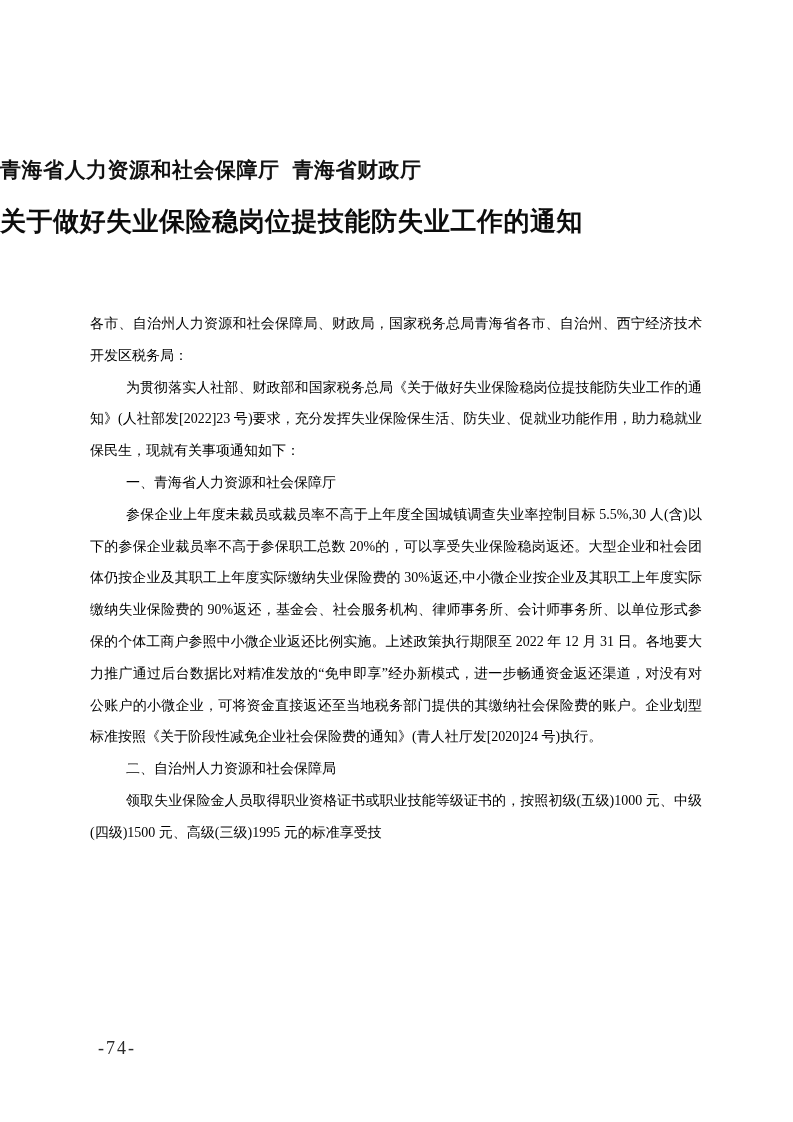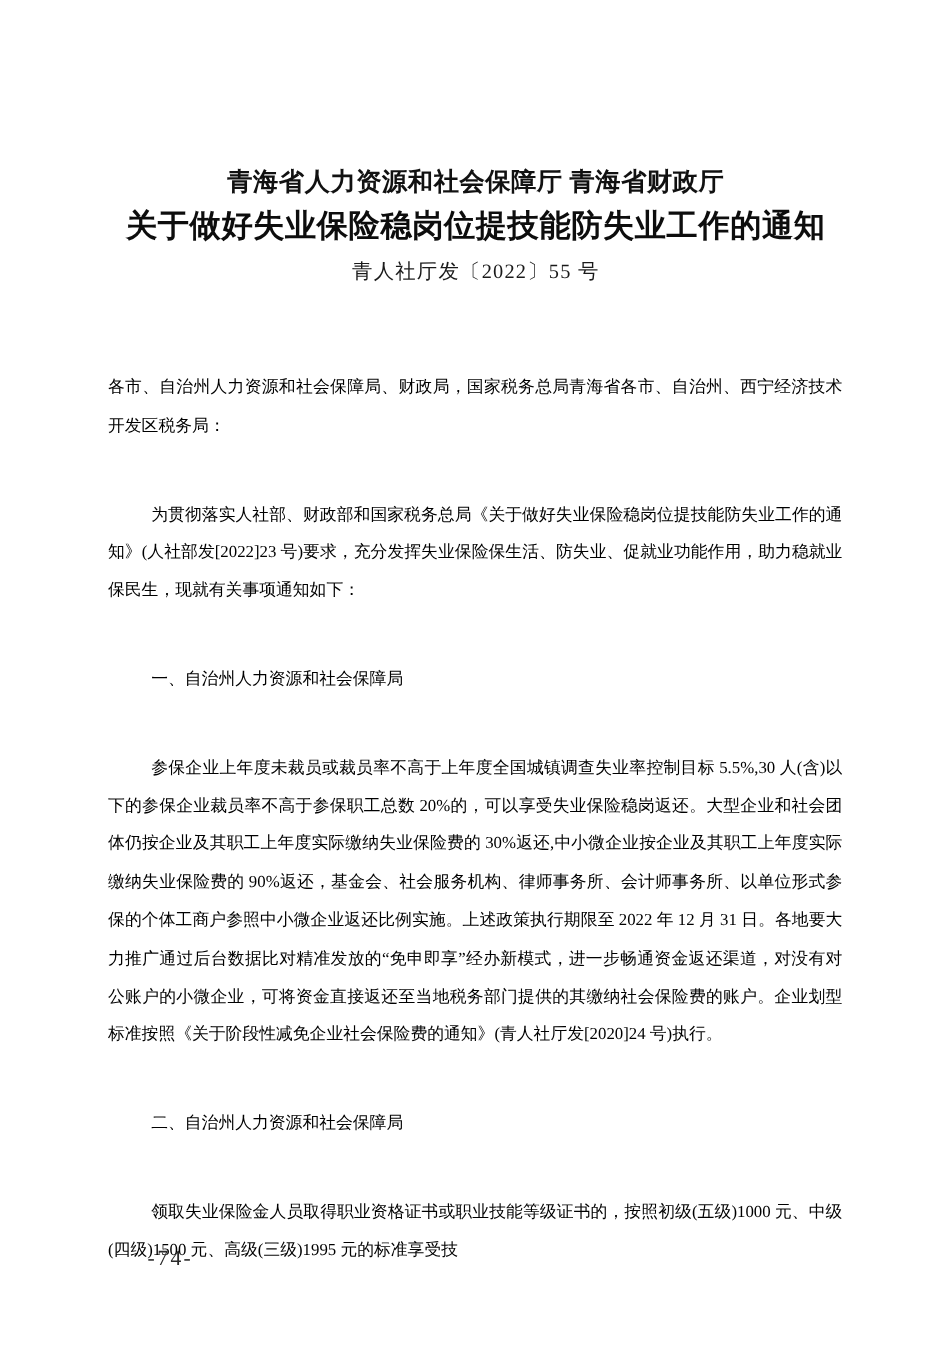--- a/index.html
+++ b/index.html
@@ -11,40 +11,41 @@
     position: relative;
     width: 793px;
     height: 1122px;
     background: #ffffff;
     overflow: hidden;
     font-family: "Liberation Serif", "DejaVu Serif", serif;
     color: #1a1a1a;
   }
   .header {
     position: absolute;
-    top: 136px;
+    top: 156px;
     left: 0;
     width: 100%;
-    text-align: center;
+    text-align: left;
+    font-family: Liberation Mono, monospace;
   }
   .issuer-line {
     font-size: 21px;
     font-weight: bold;
     line-height: 31px;
     color: #111111;
     letter-spacing: 0.5px;
     margin: 0;
   }
   .doc-title {
     font-size: 26px;
     font-weight: bold;
     line-height: 40px;
     color: #0d0d0d;
     letter-spacing: 0.5px;
-    margin: 2px 0 0 0;
+    margin: 16px 0 0 0;
   }
   .doc-number {
     font-size: 17px;
     font-weight: normal;
     line-height: 36px;
     color: #1a1a1a;
     letter-spacing: 1px;
     margin: 0;
   }
   .body-text {
@@ -58,47 +59,44 @@
     text-justify: inter-character;
     word-break: break-all;
     color: #000000;
   }
   .body-text p {
     margin: 0;
     padding: 0;
   }
   .body-text p.indent {
     text-indent: 36px;
-    margin-top: 42px;
   }
   .page-number {
     position: absolute;
     left: 98px;
     top: 1038px;
     font-size: 18px;
     letter-spacing: 2px;
     color: #2a2a2a;
-    margin-left: 25px;
   }
 </style>
 </head>
 <body>
 
 <div class="page">
 
   <div class="header">
     <div class="issuer-line">青海省人力资源和社会保障厅 青海省财政厅</div>
     <div class="doc-title">关于做好失业保险稳岗位提技能防失业工作的通知</div>
-    <div class="doc-number">青人社厅发〔2022〕55 号</div>
   </div>
 
   <div class="body-text">
     <p>各市、自治州人力资源和社会保障局、财政局，国家税务总局青海省各市、自治州、西宁经济技术开发区税务局：</p>
     <p class="indent">为贯彻落实人社部、财政部和国家税务总局《关于做好失业保险稳岗位提技能防失业工作的通知》(人社部发[2022]23 号)要求，充分发挥失业保险保生活、防失业、促就业功能作用，助力稳就业保民生，现就有关事项通知如下：</p>
-    <p class="indent">一、自治州人力资源和社会保障局</p>
+    <p class="indent">一、青海省人力资源和社会保障厅</p>
     <p class="indent">参保企业上年度未裁员或裁员率不高于上年度全国城镇调查失业率控制目标 5.5%,30 人(含)以下的参保企业裁员率不高于参保职工总数 20%的，可以享受失业保险稳岗返还。大型企业和社会团体仍按企业及其职工上年度实际缴纳失业保险费的 30%返还,中小微企业按企业及其职工上年度实际缴纳失业保险费的 90%返还，基金会、社会服务机构、律师事务所、会计师事务所、以单位形式参保的个体工商户参照中小微企业返还比例实施。上述政策执行期限至 2022 年 12 月 31 日。各地要大力推广通过后台数据比对精准发放的“免申即享”经办新模式，进一步畅通资金返还渠道，对没有对公账户的小微企业，可将资金直接返还至当地税务部门提供的其缴纳社会保险费的账户。企业划型标准按照《关于阶段性减免企业社会保险费的通知》(青人社厅发[2020]24 号)执行。</p>
     <p class="indent">二、自治州人力资源和社会保障局</p>
     <p class="indent">领取失业保险金人员取得职业资格证书或职业技能等级证书的，按照初级(五级)1000 元、中级(四级)1500 元、高级(三级)1995 元的标准享受技</p>
   </div>
 
   <div class="page-number">-74-</div>
 
 </div>
 
 </body></html>

